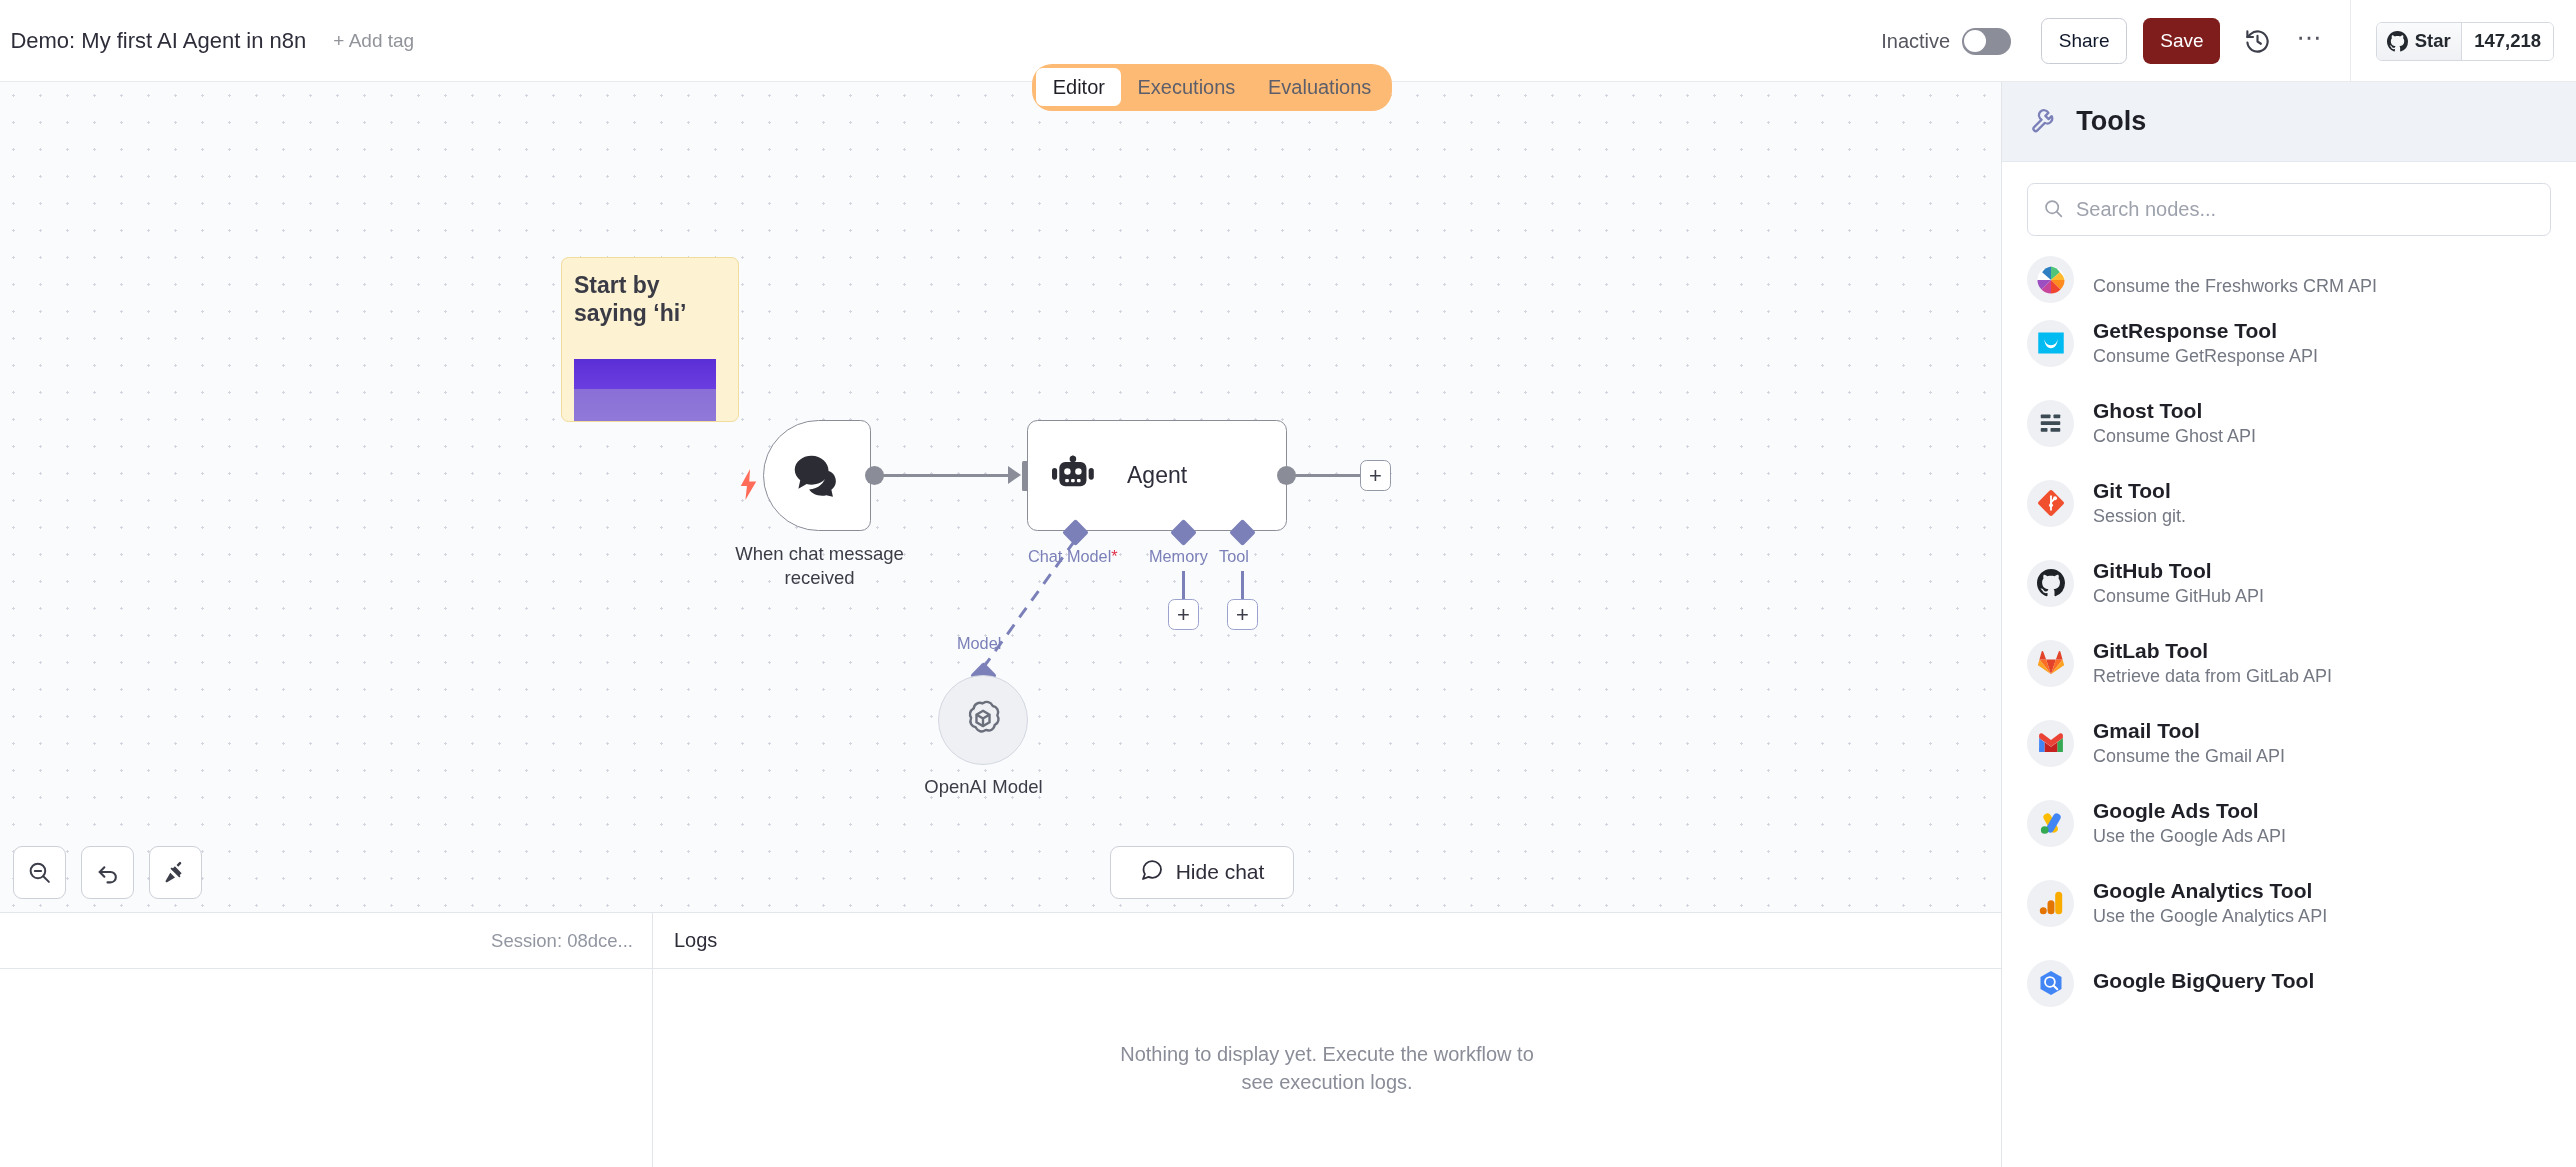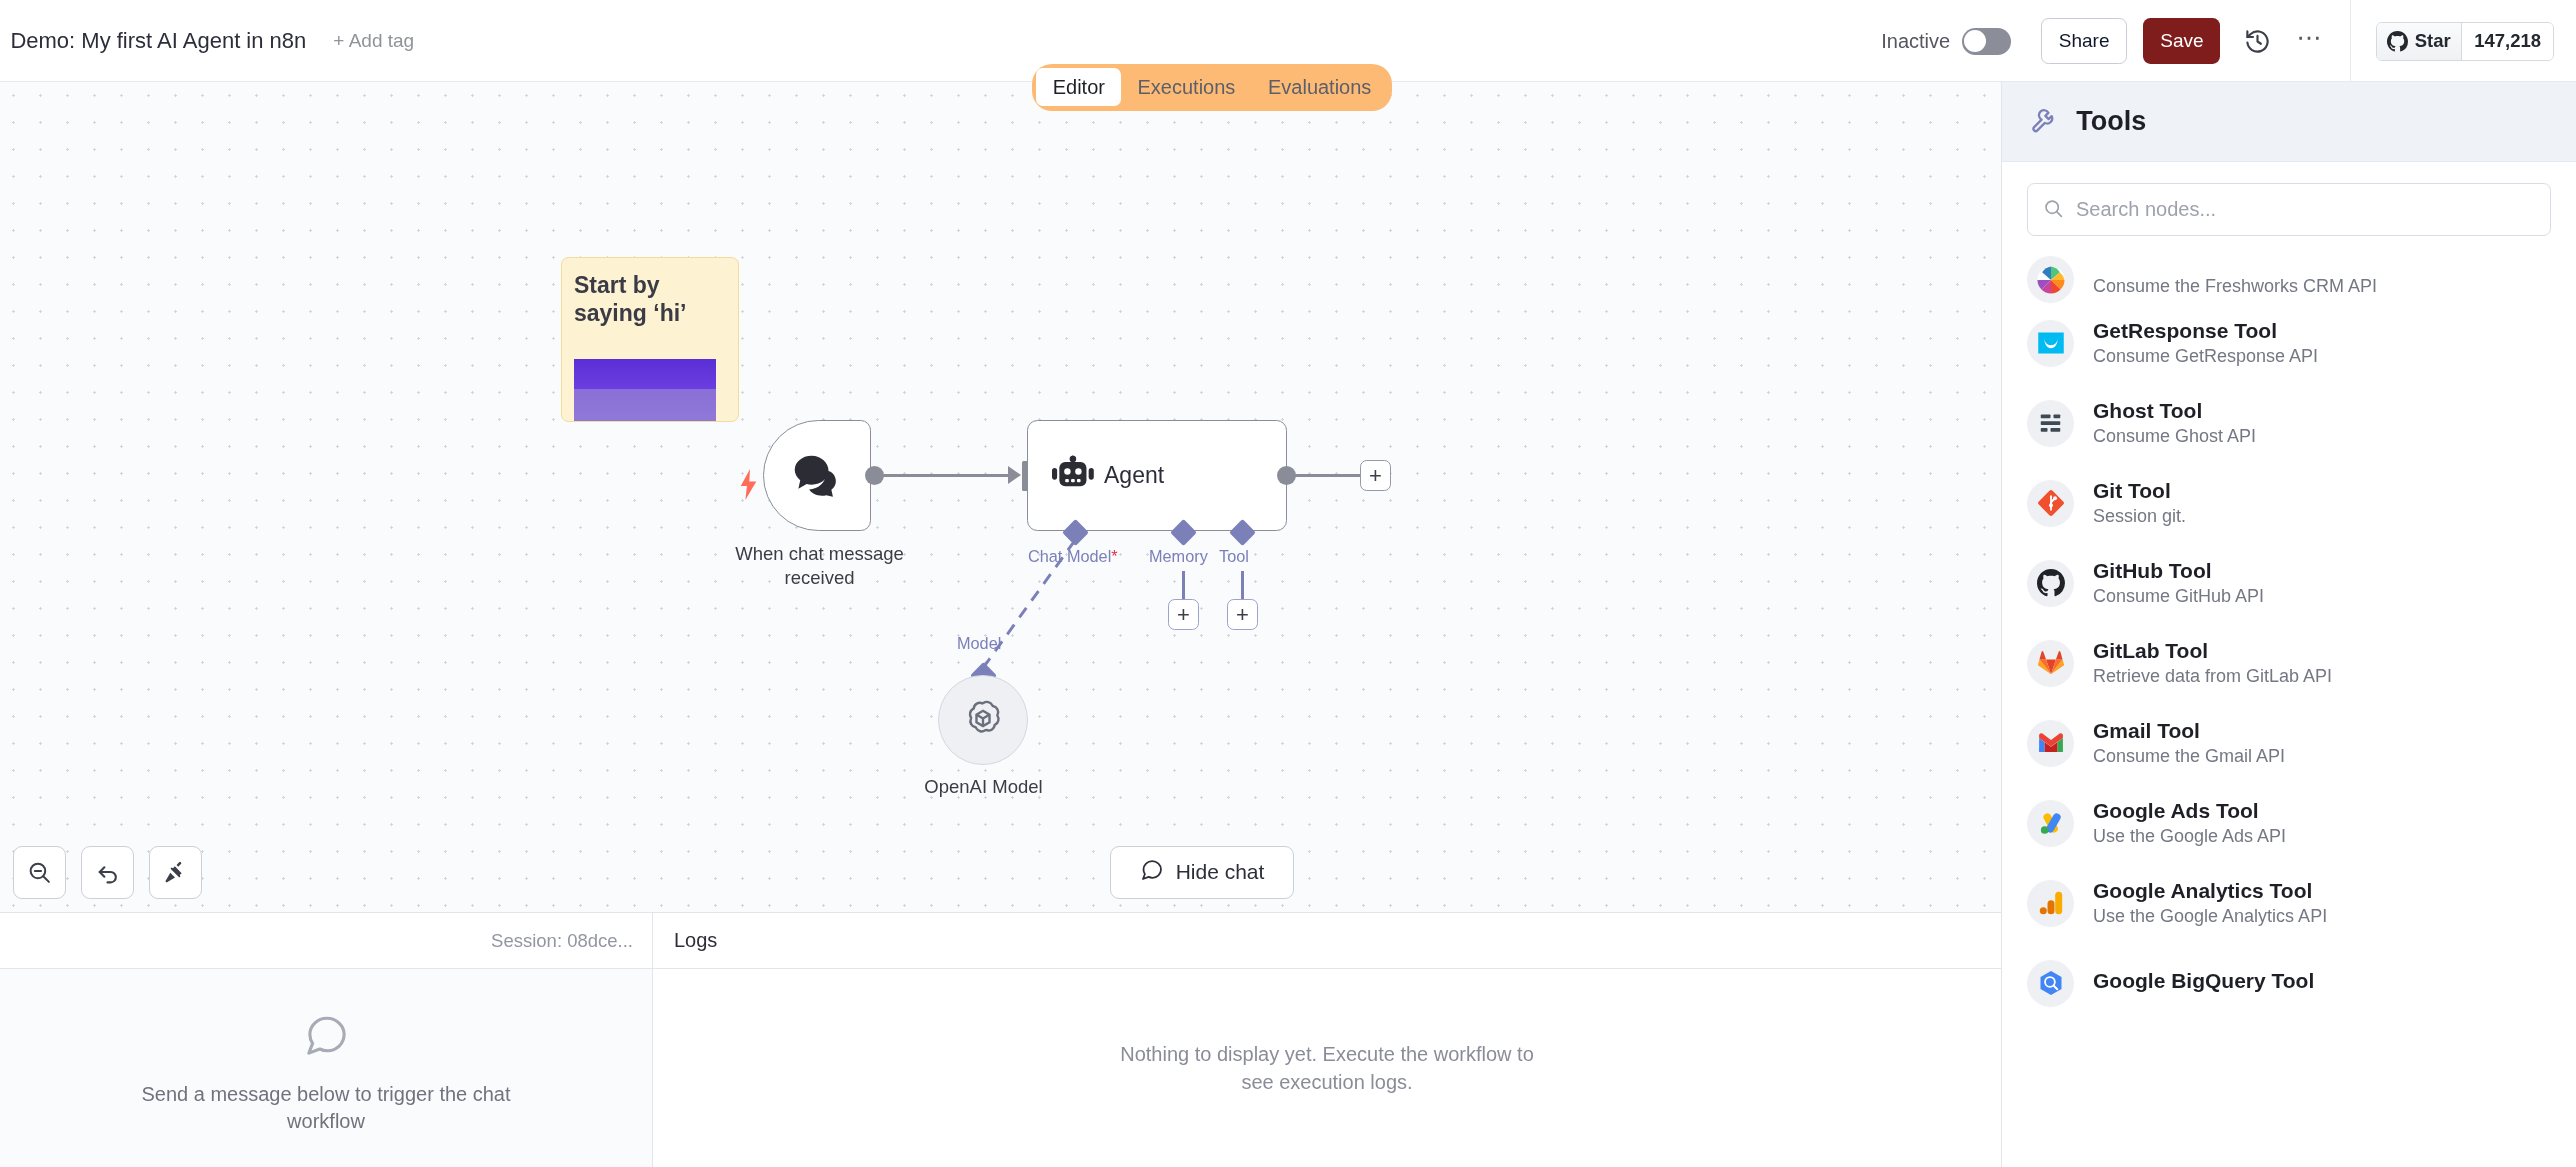--- a/index.html
+++ b/index.html
@@ -125,21 +125,21 @@
   }
   .lbl-trigger { left: 697px; top: 460px; width: 245px; text-align: center; }
 
   
   .node-agent {
     position: absolute; left: 1027px; top: 338px; width: 260px; height: 111px;
     background: #ffffff; border: 1.5px solid #8a8d98; border-radius: 10.4px;
     display: flex; align-items: center; cursor: pointer;
   }
   .agent-icon { margin-left: 24px; }
-  .agent-name { margin-left: 8px; font-size: 23px; color: #2d2e3a; }
+  .agent-name { margin-left: 31px; font-size: 23px; color: #2d2e3a; }
 
   
   .out-dot {
     position: absolute; width: 19px; height: 19px; border-radius: 50%;
     background: #8a8d98;
   }
   .conn-line { position: absolute; height: 3px; background: #8a8d98; }
   .in-tab {
     position: absolute; width: 10.4px; height: 30px; background: #8a8d98;
     border-radius: 1.5px;
@@ -424,28 +424,20 @@
     </span>
     <span>Hide chat</span>
   </div>
 </div>
 
 <div class="bottom">
   <div class="chat-panel">
     <div class="chat-head">
       <div class="session-txt">Session: 08dce...</div>
     </div>
-    <div class="chat-body">
-      <span>
-        <svg width="47" height="47" viewBox="0 0 24 24" fill="none" stroke="#a7abb5" stroke-width="1.6" stroke-linejoin="round">
-          <path d="M21 11.5a8.4 8.4 0 0 1-8.5 8.3 9 9 0 0 1-3.9-.9L3 21l1.9-5a8 8 0 0 1-1.4-4.5C3.5 6.9 7.3 3.2 12.2 3.2S21 6.9 21 11.5z"></path>
-        </svg>
-      </span>
-      <div class="chat-empty-txt">Send a message below to trigger the chat workflow</div>
-    </div>
   </div>
 
   <div class="logs-panel">
     <div class="logs-head">
       <div class="logs-title">Logs</div>
     </div>
     <div class="logs-body">
       <div class="logs-empty-txt">Nothing to display yet. Execute the workflow to see execution logs.</div>
     </div>
   </div>

